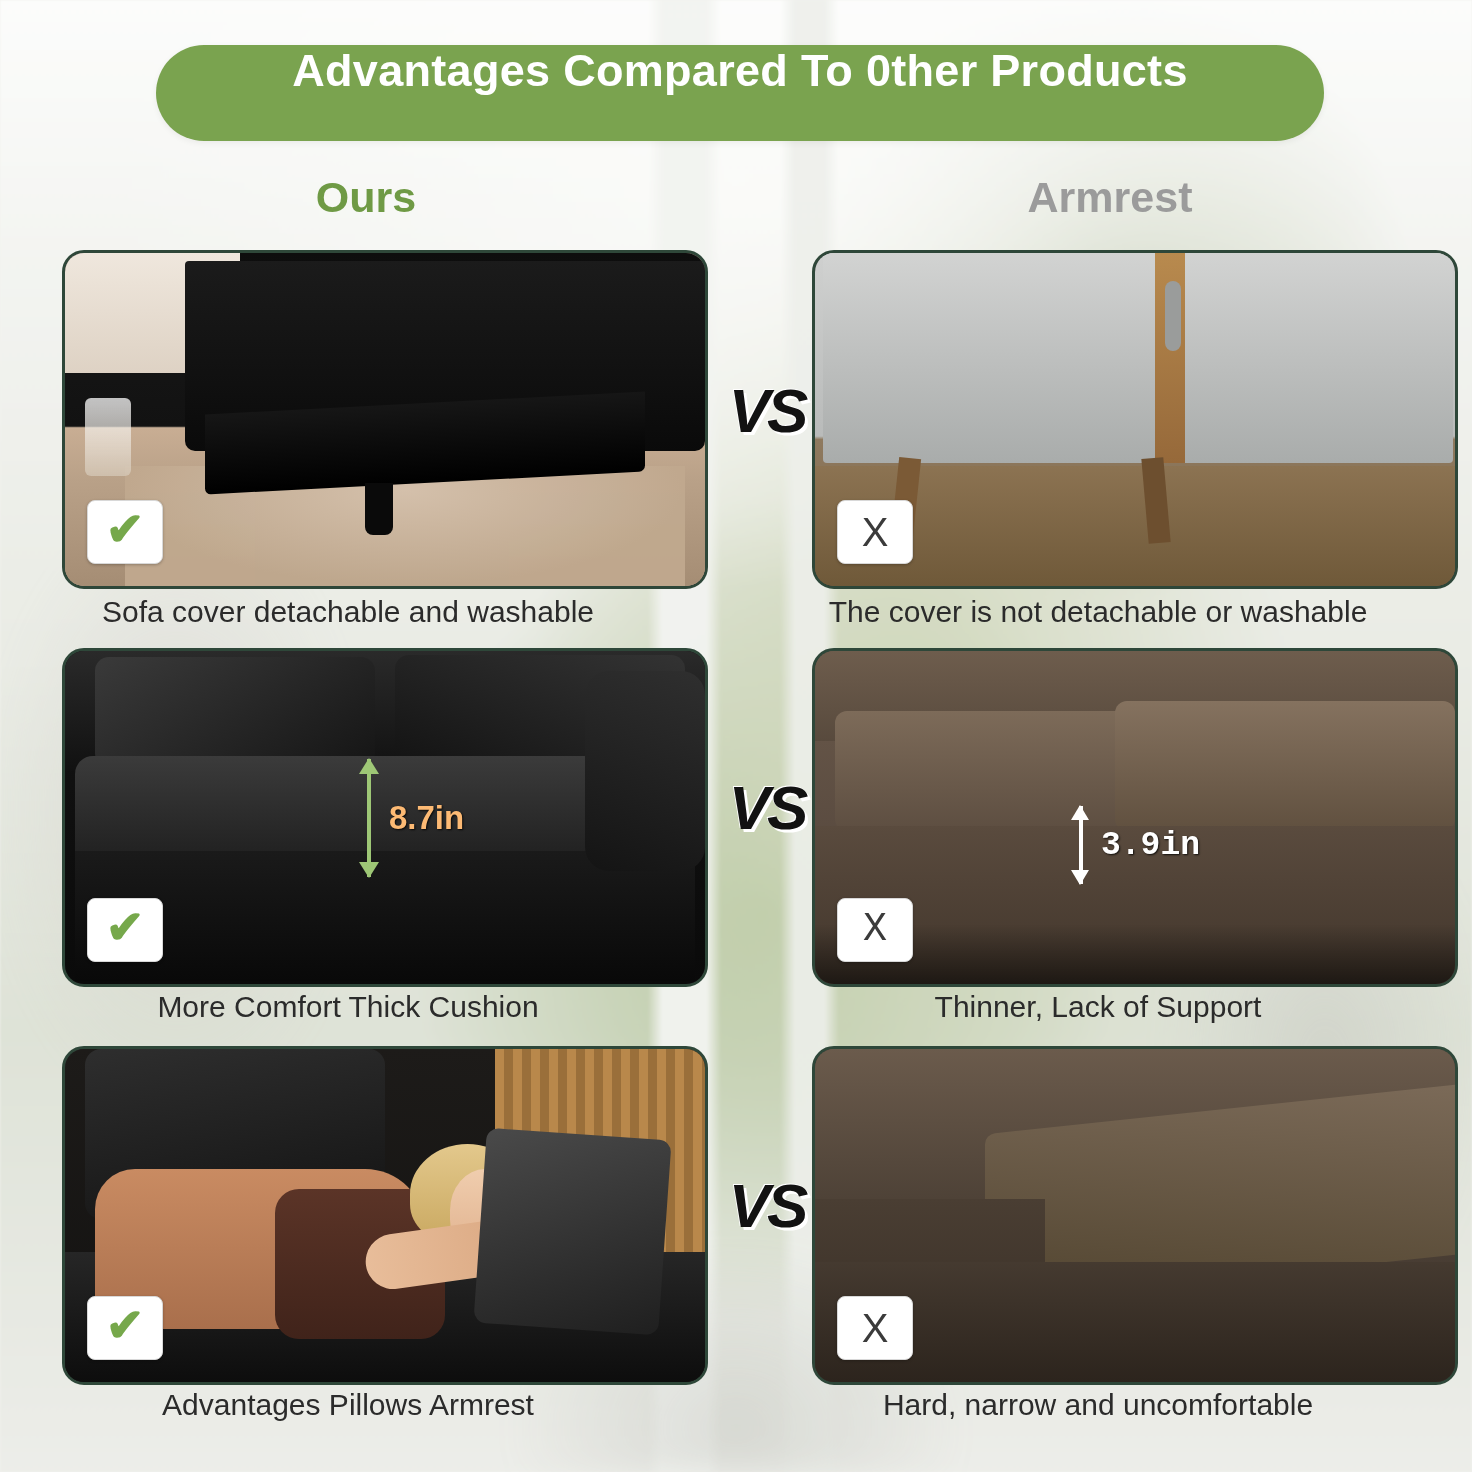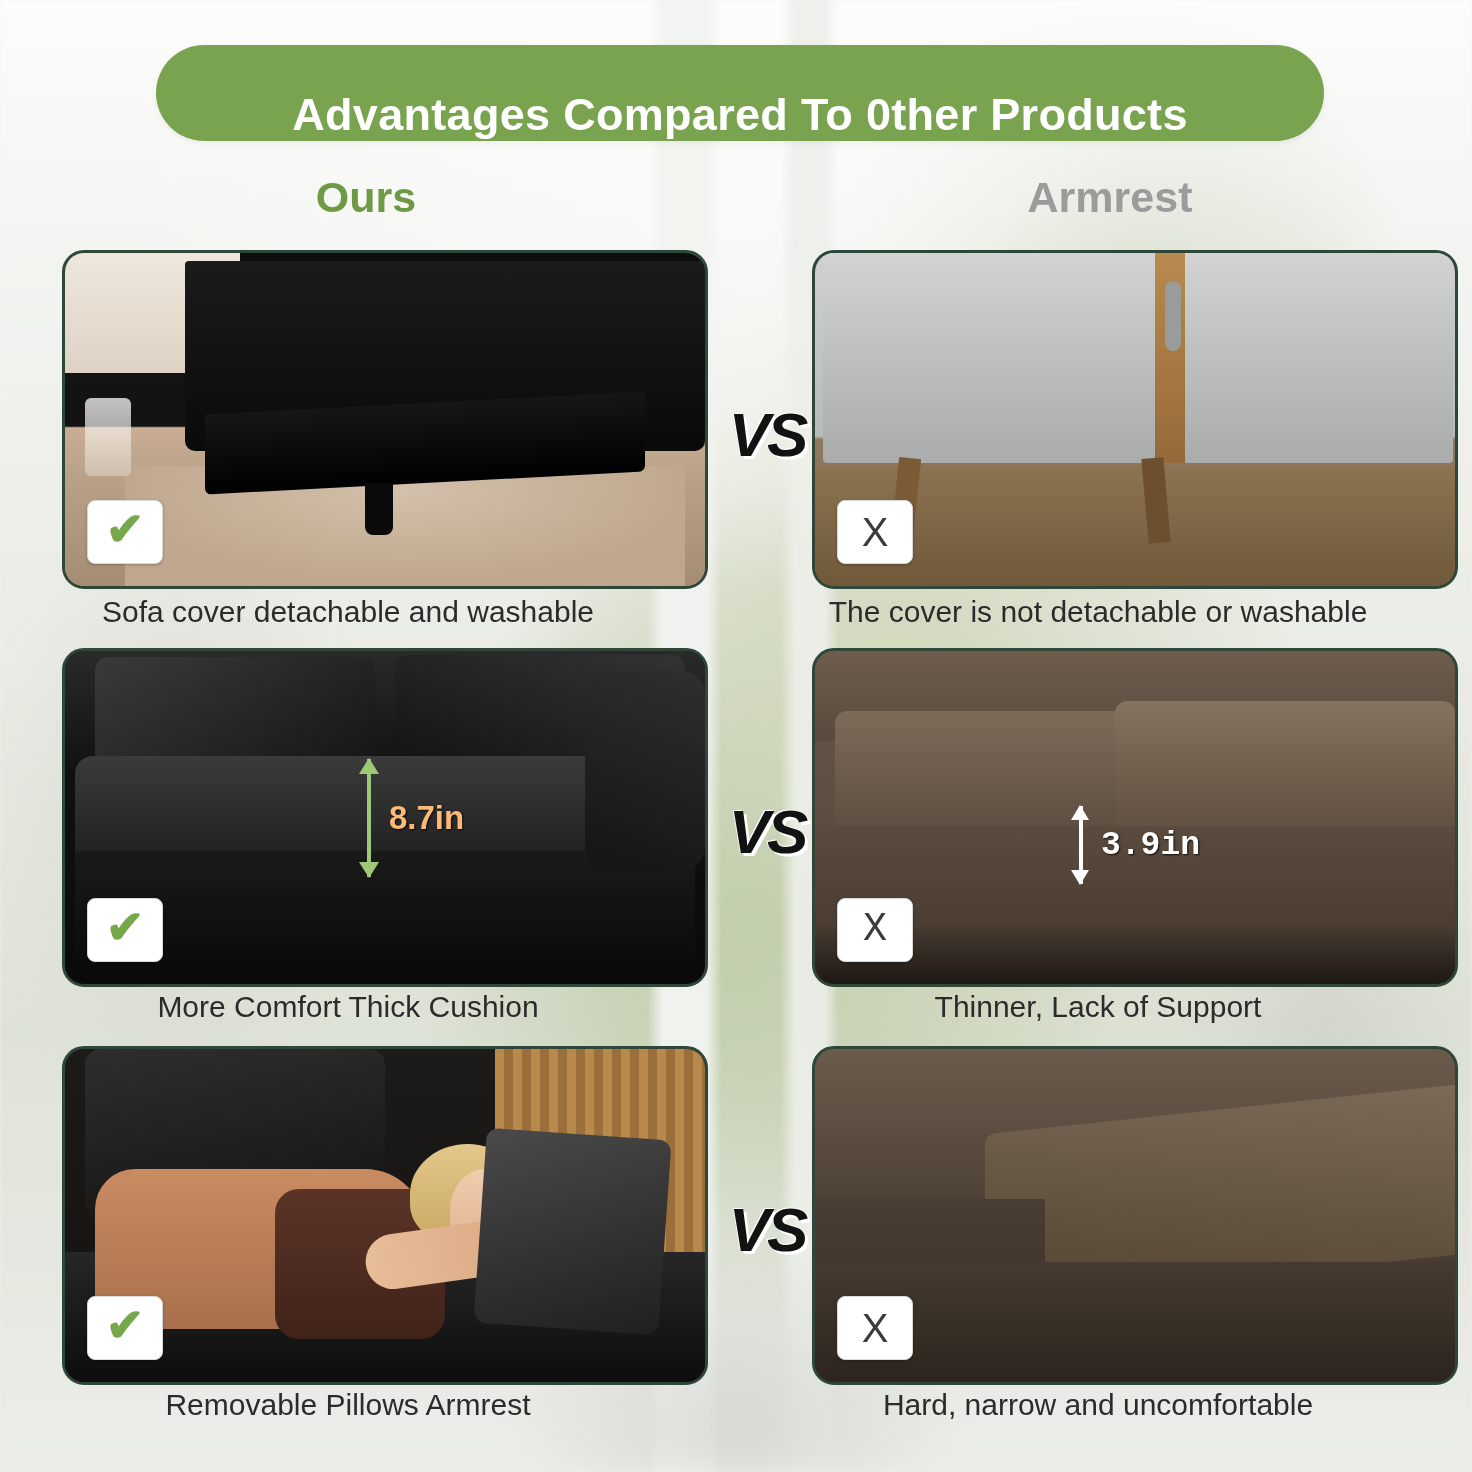--- a/index.html
+++ b/index.html
@@ -35,21 +35,21 @@
   }
   .overlay-white{
     position:absolute;inset:0;
     background:rgba(255,255,255,.35);
   }
 
   
   .title-pill{
     position:absolute;left:156px;top:45px;width:1168px;height:96px;
     background:#7aa34f;border-radius:48px;
-    display:flex;align-items:flex-end;justify-content:center;
+    display:flex;align-items:flex-start;justify-content:center;
     box-shadow:0 2px 6px rgba(0,0,0,.06);
   }
   .title-pill span{
     color:#fff;font-size:45px;font-weight:bold;letter-spacing:.3px;
   }
 
   
   .col-head{
     position:absolute;top:173px;font-size:43px;font-weight:bold;
     width:560px;text-align:center;
@@ -88,21 +88,20 @@
   }
   .xmark{font-size:40px;color:#3b3b3b;line-height:1;}
 
   
   .vs{
     position:absolute;width:130px;text-align:center;
     font-size:62px;font-weight:bold;font-style:italic;
     color:#121212;
     text-shadow:3px 3px 0 #ffffff, -1px -1px 0 #ffffff;
     letter-spacing:-3px;
-    margin-top:24px;
   }
 
   
   .photo{position:absolute;inset:0;}
 
   
   .p1{
     background:
       linear-gradient(180deg,#0d0d0d 0%,#141414 38%, #121212 52%, rgba(0,0,0,0) 52.5%),
       linear-gradient(180deg, rgba(0,0,0,0) 0%, rgba(0,0,0,0) 52%, #c8ad93 53%, #b9a188 68%, #a58d74 100%),
@@ -418,14 +417,14 @@
     <div class="topcush"></div>
     <div class="corner"></div>
     <div class="side"></div>
     <div class="lower"></div>
   </div>
   <div class="badge bottom">
     <span class="xmark">X</span>
   </div>
 </div>
 
-<div class="caption left" style="top:1388px;">Removable Pillows Armrest</div>
+<div class="caption left" style="top:1388px;">Advantages Pillows Armrest</div>
 <div class="caption right" style="top:1388px;">Hard, narrow and uncomfortable</div>
 
 </body></html>

